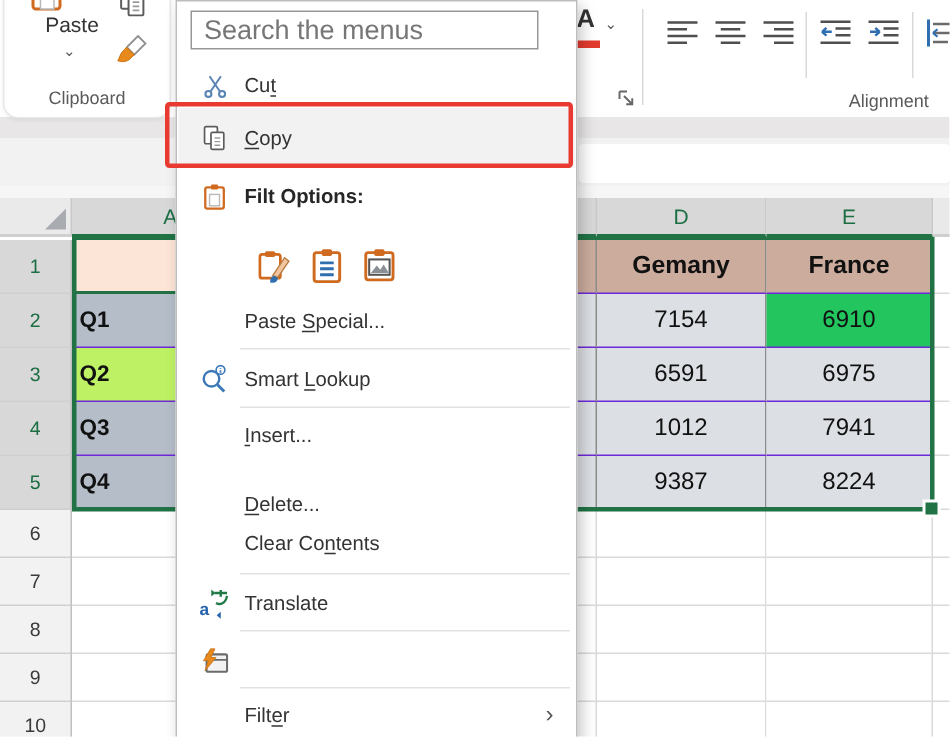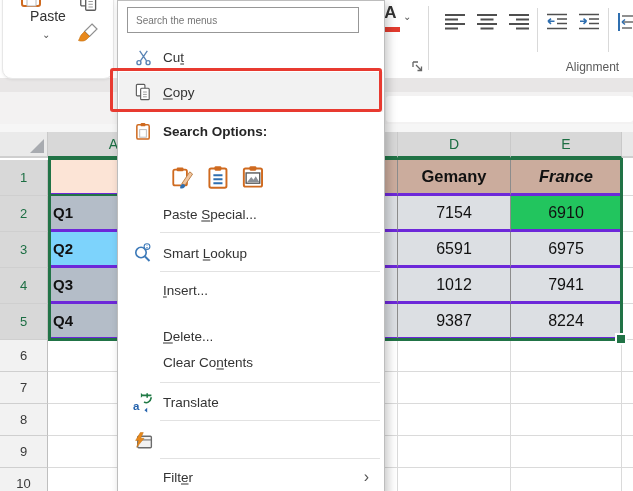--- a/index.html
+++ b/index.html
@@ -40,32 +40,32 @@
           border-left:14px solid transparent;border-bottom:14px solid #a8abb0;}
   .rowhdr{position:absolute;left:0;width:48px;box-sizing:border-box;
           border-bottom:1px solid #cfcfcf;border-right:1px solid #bfbfbf;
           display:flex;align-items:center;justify-content:center;font-size:13px;}
   .rowhdr.sel{background:#d8d8d8;color:#1c6e43;}
   .rowhdr.unsel{background:#f2f2f2;color:#3a3a3a;}
   .cell{position:absolute;box-sizing:border-box;display:flex;align-items:center;
         font-size:16px;color:#111;background:#fff;}
   .cell.c-center{justify-content:center;}
   .cell.c-left{padding-left:5px;}
-  .cell.b-table{border-right:1px solid #8c8c8c;border-bottom:3px solid #6d28d9;}
+  .cell.b-table{border-right:1px solid #8c8c8c;border-bottom:1px solid #6d28d9;}
   .cell.b-norm{border-right:1px solid #dadada;border-bottom:1px solid #dadada;}
   .cell.bold{font-weight:bold;}
   .sel-border{position:absolute;background:#217346;z-index:8;}
   .fill-handle{position:absolute;left:617px;top:335px;width:8px;height:8px;background:#217346;
                box-shadow:0 0 0 2px #fff;z-index:9;}
 
   
   .ctx{position:absolute;left:117px;top:0;width:268px;height:500px;background:#fff;
        border:1px solid #bdbdbd;box-shadow:3px 3px 9px rgba(0,0,0,.22);z-index:50;box-sizing:border-box;}
   .ctx-search{position:absolute;left:9px;top:6px;width:232px;height:26px;border:1px solid #979797;
-       font-size:10px;color:#333;padding:0 8px;box-sizing:border-box;background:#fff;outline:none;
+       font-size:18px;color:#333;padding:0 8px;box-sizing:border-box;background:#fff;outline:none;
        font-family:"Liberation Sans",sans-serif;}
   .ctx-search::placeholder{color:#767676;}
   .menu-item{position:absolute;left:1px;right:1px;font-size:13.5px;color:#333;cursor:default;}
   .menu-item.hl{background:#f2f2f2;}
   .mi-icon{position:absolute;left:12px;top:50%;transform:translateY(-50%);width:24px;height:22px;
            display:flex;align-items:center;justify-content:center;}
   .mi-label{position:absolute;left:44px;top:50%;transform:translateY(-50%);white-space:nowrap;}
   .mi-label .u{text-decoration:underline;text-underline-offset:2px;}
   .mi-label.bold{font-weight:bold;color:#262626;}
   .mi-sub{position:absolute;right:14px;top:50%;transform:translateY(-50%);font-size:16px;color:#555;}
@@ -98,21 +98,21 @@
       <div class="rowhdr sel" style="top: 232px; height: 36px;">3</div>
       <div class="rowhdr sel" style="top: 268px; height: 36px;">4</div>
       <div class="rowhdr sel" style="top: 304px; height: 36px;">5</div>
       <div class="rowhdr unsel" style="top: 340px; height: 32px;">6</div>
       <div class="rowhdr unsel" style="top: 372px; height: 32px;">7</div>
       <div class="rowhdr unsel" style="top: 404px; height: 32px;">8</div>
       <div class="rowhdr unsel" style="top: 436px; height: 32px;">9</div>
       <div class="rowhdr unsel" style="top: 468px; height: 32px;">10</div>
       <div class="cell b-table" style="left: 48px; top: 160px; width: 132px; height: 36px; background: rgb(252, 228, 214);"></div>
       <div class="cell b-table bold c-left" style="left: 48px; top: 196px; width: 132px; height: 36px; background: rgb(180, 189, 200); font-size: 15px;">Q1</div>
-      <div class="cell b-table bold c-left" style="left: 48px; top: 232px; width: 132px; height: 36px; background: #7dd3fc; font-size: 15px;">Q2</div>
+      <div class="cell b-table bold c-left" style="left: 48px; top: 232px; width: 132px; height: 36px; background: #bef264; font-size: 15px;">Q2</div>
       <div class="cell b-table bold c-left" style="left: 48px; top: 268px; width: 132px; height: 36px; background: rgb(180, 189, 200); font-size: 15px;">Q3</div>
       <div class="cell b-table bold c-left" style="left: 48px; top: 304px; width: 132px; height: 36px; background: rgb(180, 189, 200); font-size: 15px;">Q4</div>
       <div class="cell b-norm" style="left: 48px; top: 340px; width: 132px; height: 32px;"></div>
       <div class="cell b-norm" style="left: 48px; top: 372px; width: 132px; height: 32px;"></div>
       <div class="cell b-norm" style="left: 48px; top: 404px; width: 132px; height: 32px;"></div>
       <div class="cell b-norm" style="left: 48px; top: 436px; width: 132px; height: 32px;"></div>
       <div class="cell b-norm" style="left: 48px; top: 468px; width: 132px; height: 32px;"></div>
       <div class="cell b-table" style="left: 180px; top: 160px; width: 103px; height: 36px; background: rgb(203, 172, 157);"></div>
       <div class="cell b-table" style="left: 180px; top: 196px; width: 103px; height: 36px; background: rgb(220, 223, 227);"></div>
       <div class="cell b-table" style="left: 180px; top: 232px; width: 103px; height: 36px; background: rgb(220, 223, 227);"></div>
@@ -136,21 +136,21 @@
       <div class="cell b-table bold c-center" style="left: 398px; top: 160px; width: 113px; height: 36px; background: rgb(203, 172, 157); font-size: 16.5px;">Gemany</div>
       <div class="cell b-table c-center" style="left: 398px; top: 196px; width: 113px; height: 36px; background: rgb(220, 223, 227);">7154</div>
       <div class="cell b-table c-center" style="left: 398px; top: 232px; width: 113px; height: 36px; background: rgb(220, 223, 227);">6591</div>
       <div class="cell b-table c-center" style="left: 398px; top: 268px; width: 113px; height: 36px; background: rgb(220, 223, 227);">1012</div>
       <div class="cell b-table c-center" style="left: 398px; top: 304px; width: 113px; height: 36px; background: rgb(220, 223, 227);">9387</div>
       <div class="cell b-norm" style="left: 398px; top: 340px; width: 113px; height: 32px;"></div>
       <div class="cell b-norm" style="left: 398px; top: 372px; width: 113px; height: 32px;"></div>
       <div class="cell b-norm" style="left: 398px; top: 404px; width: 113px; height: 32px;"></div>
       <div class="cell b-norm" style="left: 398px; top: 436px; width: 113px; height: 32px;"></div>
       <div class="cell b-norm" style="left: 398px; top: 468px; width: 113px; height: 32px;"></div>
-      <div class="cell b-table bold c-center" style="left: 511px; top: 160px; width: 111px; height: 36px; background: rgb(203, 172, 157); font-size: 16.5px; font-style: italic;">France</div>
+      <div class="cell b-table bold c-center" style="left: 511px; top: 160px; width: 111px; height: 36px; background: rgb(203, 172, 157); font-size: 16.5px;">France</div>
       <div class="cell b-table c-center" style="left: 511px; top: 196px; width: 111px; height: 36px; background: #22c55e;">6910</div>
       <div class="cell b-table c-center" style="left: 511px; top: 232px; width: 111px; height: 36px; background: rgb(220, 223, 227);">6975</div>
       <div class="cell b-table c-center" style="left: 511px; top: 268px; width: 111px; height: 36px; background: rgb(220, 223, 227);">7941</div>
       <div class="cell b-table c-center" style="left: 511px; top: 304px; width: 111px; height: 36px; background: rgb(220, 223, 227);">8224</div>
       <div class="cell b-norm" style="left: 511px; top: 340px; width: 111px; height: 32px;"></div>
       <div class="cell b-norm" style="left: 511px; top: 372px; width: 111px; height: 32px;"></div>
       <div class="cell b-norm" style="left: 511px; top: 404px; width: 111px; height: 32px;"></div>
       <div class="cell b-norm" style="left: 511px; top: 436px; width: 111px; height: 32px;"></div>
       <div class="cell b-norm" style="left: 511px; top: 468px; width: 111px; height: 32px;"></div>
       <div class="cell b-norm" style="left: 622px; top: 160px; width: 60px; height: 36px;"></div>
@@ -190,20 +190,21 @@
           <rect x="7" y="5.5" width="9" height="12" rx="1" fill="#fff" stroke="#5c5c5c" stroke-width="1.2"></rect>
           <path d="M9.5 9.5 h4 M9.5 12 h4 M9.5 14.5 h4" stroke="#9a9a9a" stroke-width="1"></path>
         </svg>
     </div>
     <div class="abs" style="left:78px;top:22px;">
       <svg width="22" height="22" viewBox="0 0 22 22">
           <path d="M14 2 l5 5 -7.5 7.5 -5-5 z" fill="#fff" stroke="#909090" stroke-width="1.2"></path>
           <path d="M6.5 9.5 l5 5 -2.5 2.5 c-2.5 2.5-6 2.5-8.5 1.5 1.5-2.5 1.5-4.5 3.5-6.5 z" fill="#e8891c" stroke="#c46f10" stroke-width=".6"></path>
         </svg>
     </div>
+    <div class="grp-label" style="left:12px;top:58px;width:92px;">Clipboard</div>
 
     <div class="fontA">A</div>
     <div class="fontA-bar"></div>
     <div class="abs chev" style="left:403px;top:12px;">⌄</div>
     <div class="abs" style="left:411px;top:59px;">
       <svg width="13" height="13" viewBox="0 0 13 13">
           <path d="M2 2 h5 M2 2 v5" stroke="#666" stroke-width="1.3" fill="none"></path>
           <path d="M5 5 l5.5 5.5 M10.5 6.5 v4 h-4" stroke="#666" stroke-width="1.3" fill="none"></path>
         </svg>
     </div>
@@ -279,21 +280,21 @@
           <span class="mi-label"><span></span><span class="u">C</span><span>opy</span></span>
         </div>
         <div class="menu-item" style="top: 116px; height: 28px;">
           <span class="mi-icon">
             <svg width="19" height="19" viewBox="0 0 20 20">
               <rect x="3" y="3" width="13" height="15" rx="1.5" fill="#fff" stroke="#cf6a1f" stroke-width="1.6"></rect>
               <rect x="7" y="1" width="5" height="3.6" rx="1" fill="#cf6a1f"></rect>
               <rect x="6" y="8" width="7" height="8" fill="#fff" stroke="#b9b9b9" stroke-width="1"></rect>
             </svg>
           </span>
-          <span class="mi-label bold"><span>Search Options:</span></span>
+          <span class="mi-label bold"><span>Filt Options:</span></span>
         </div>
         <div class="menu-item" style="top: 198px; height: 30px;">
           <span class="mi-label"><span>Paste </span><span class="u">S</span><span>pecial...</span></span>
         </div>
         <div class="menu-item" style="top: 237px; height: 30px;">
           <span class="mi-icon">
             <svg width="20" height="20" viewBox="0 0 20 20">
               <circle cx="8" cy="9.5" r="5.2" fill="#fff" stroke="#3c79b8" stroke-width="1.6"></circle>
               <path d="M12 13.5 L16.5 18" stroke="#3c79b8" stroke-width="2"></path>
               <circle cx="14" cy="3.6" r="2.9" fill="#fff" stroke="#3c79b8" stroke-width="1.1"></circle>

